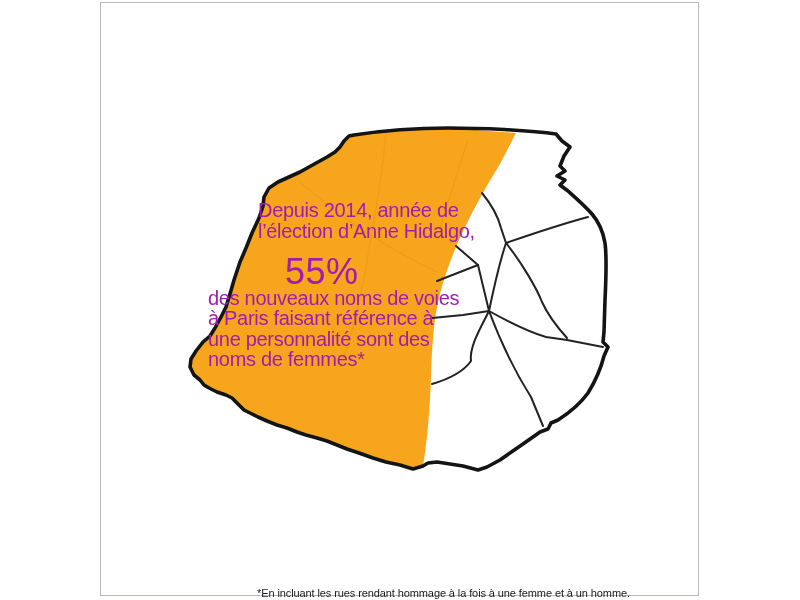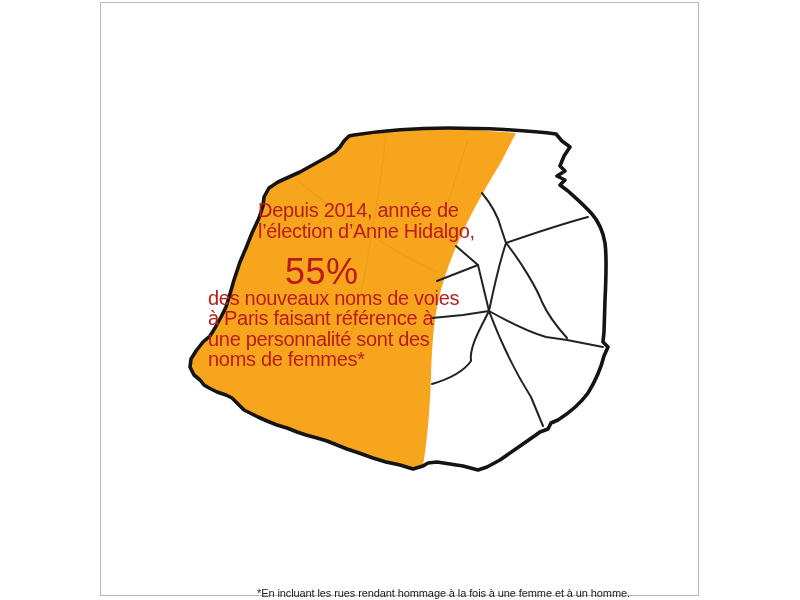--- a/index.html
+++ b/index.html
@@ -5,21 +5,21 @@
   html,body{margin:0;padding:0;background:#ffffff;}
   .canvas{
     position:relative;width:800px;height:600px;background:#ffffff;
     font-family:"Liberation Sans","DejaVu Sans",sans-serif;overflow:hidden;
   }
   .frame{
     position:absolute;left:100px;top:2px;width:597px;height:592px;
     border:1px solid #b7b7c0;background:#ffffff;
   }
   .map-svg{position:absolute;left:0;top:0;width:800px;height:600px;}
-  .txt{position:absolute;white-space:pre-line;color:#b91c1c;}
+  .txt{position:absolute;white-space:pre-line;color:#a21caf;}
   .headline{
     left:258px;top:200px;font-size:20px;line-height:20.5px;
     letter-spacing:-0.3px;
   }
   .statistic{
     left:285px;top:250px;font-size:36px;line-height:44px;letter-spacing:0.5px;
   }
   .body-text{
     left:208px;top:288px;font-size:20px;line-height:20.4px;
     letter-spacing:-0.3px;

